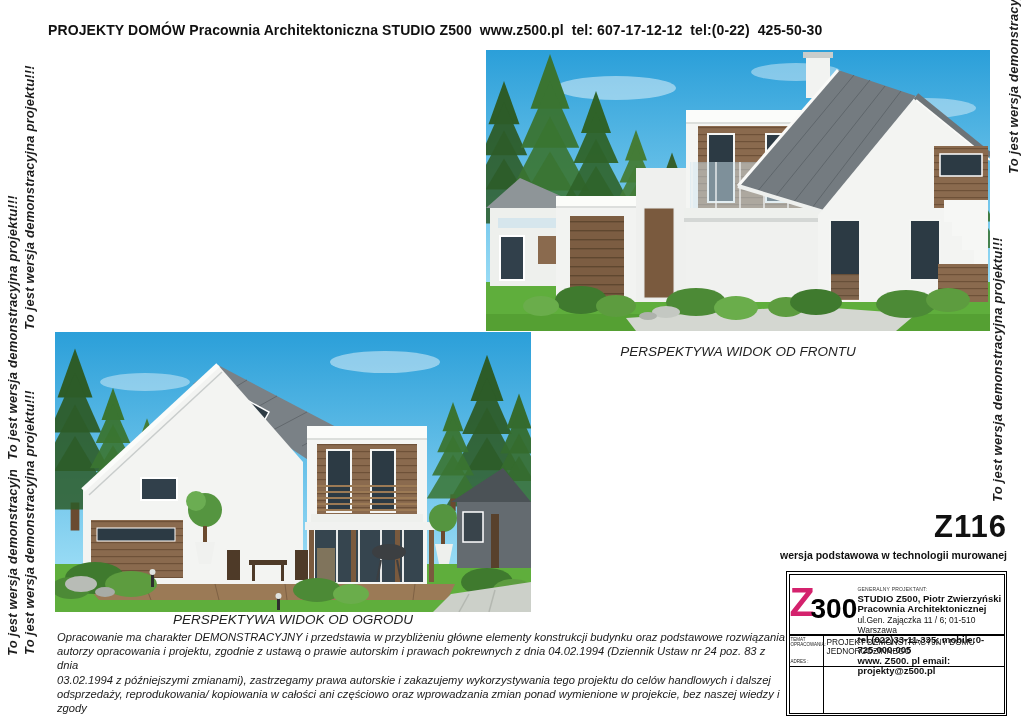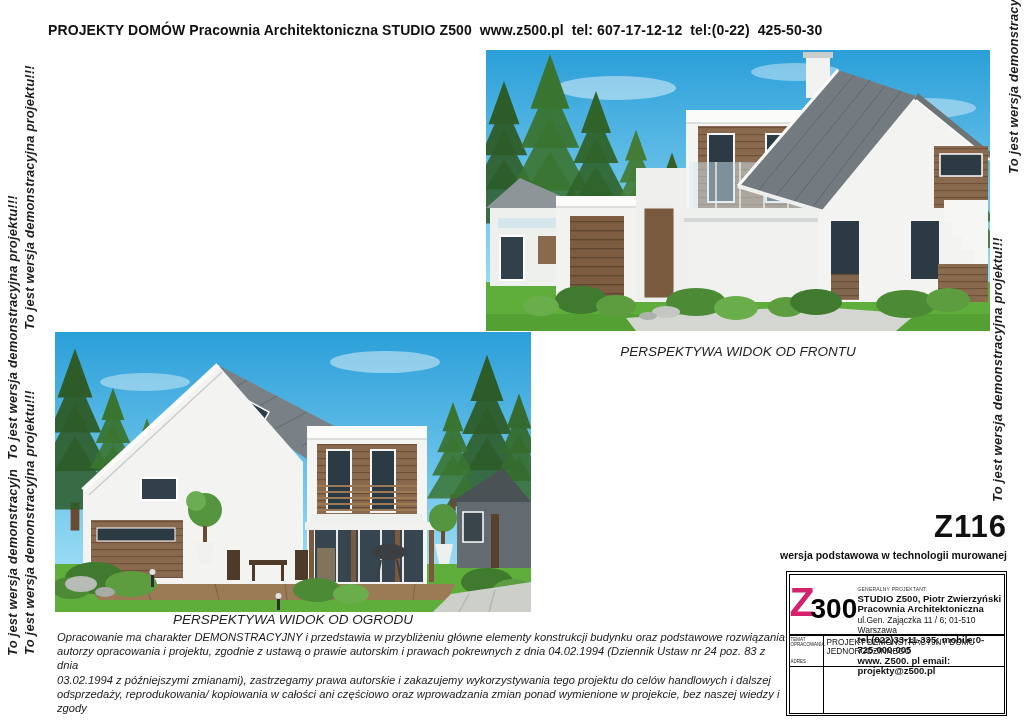--- a/index.html
+++ b/index.html
@@ -336,21 +336,21 @@
   <div class="tblock">
     <div class="tblock-inner">
       <div class="tb-row1">
         <div class="tb-logo">
           <span class="logo-z">Z</span>
           <span class="logo-500">300</span>
         </div>
         <div class="tb-info">
           <div class="tb-designer">GENERALNY PROJEKTANT:</div>
           <div class="tb-line-b">STUDIO Z500, Piotr Zwierzyński</div>
-          <div class="tb-line-b">Pracownia Architektoniczna</div>
+          <div class="tb-line-b">Pracownia Architektonicznej</div>
           <div class="tb-line">ul.Gen. Zajączka 11 / 6; 01-510 Warszawa</div>
           <div class="tb-line-b">tel.(022)33-11-335; mobile:0-725-000-005</div>
           <div class="tb-line-b">www. Z500. pl   email: projekty@z500.pl</div>
         </div>
       </div>
       <div class="tb-row2">
         <div class="tb-cell-l">
           <div class="tb-tiny">TEMAT OPRACOWANIA:</div>
           <div class="tb-tiny2">ADRES :</div>
         </div>

